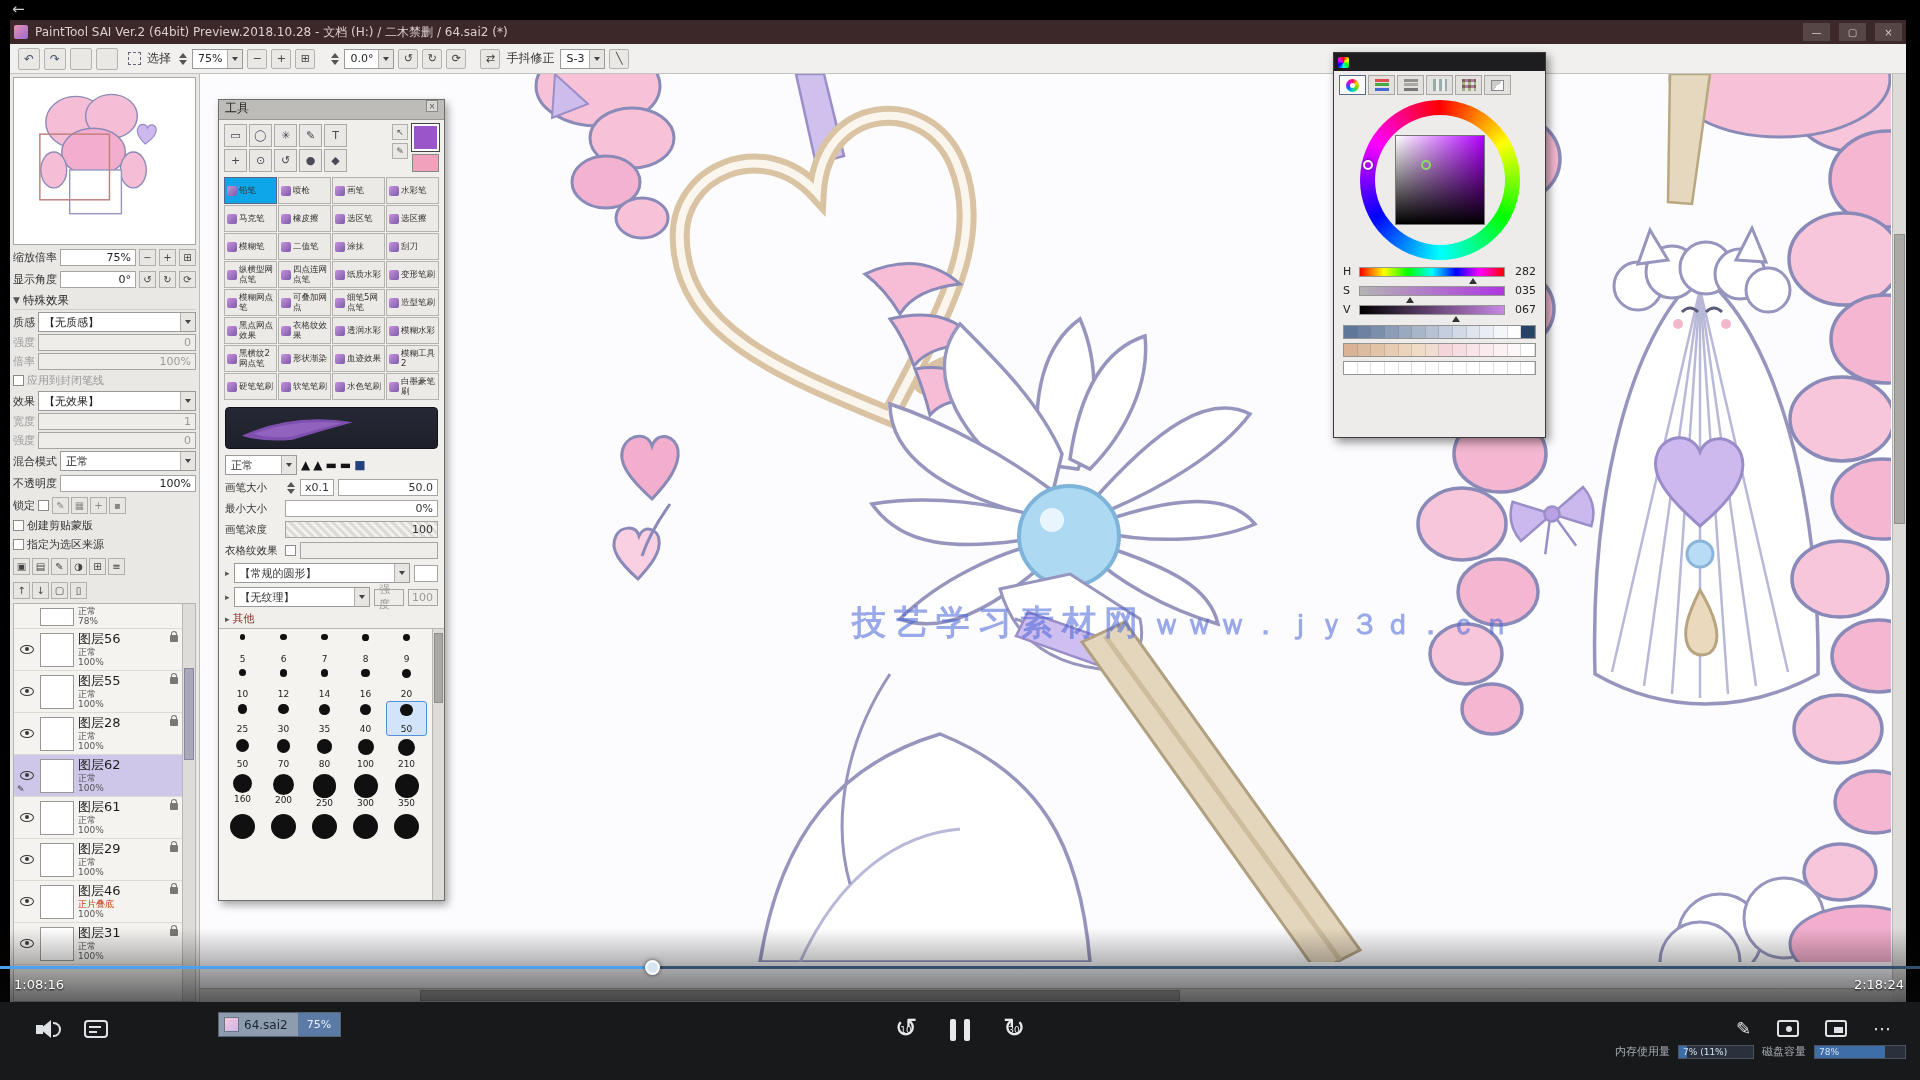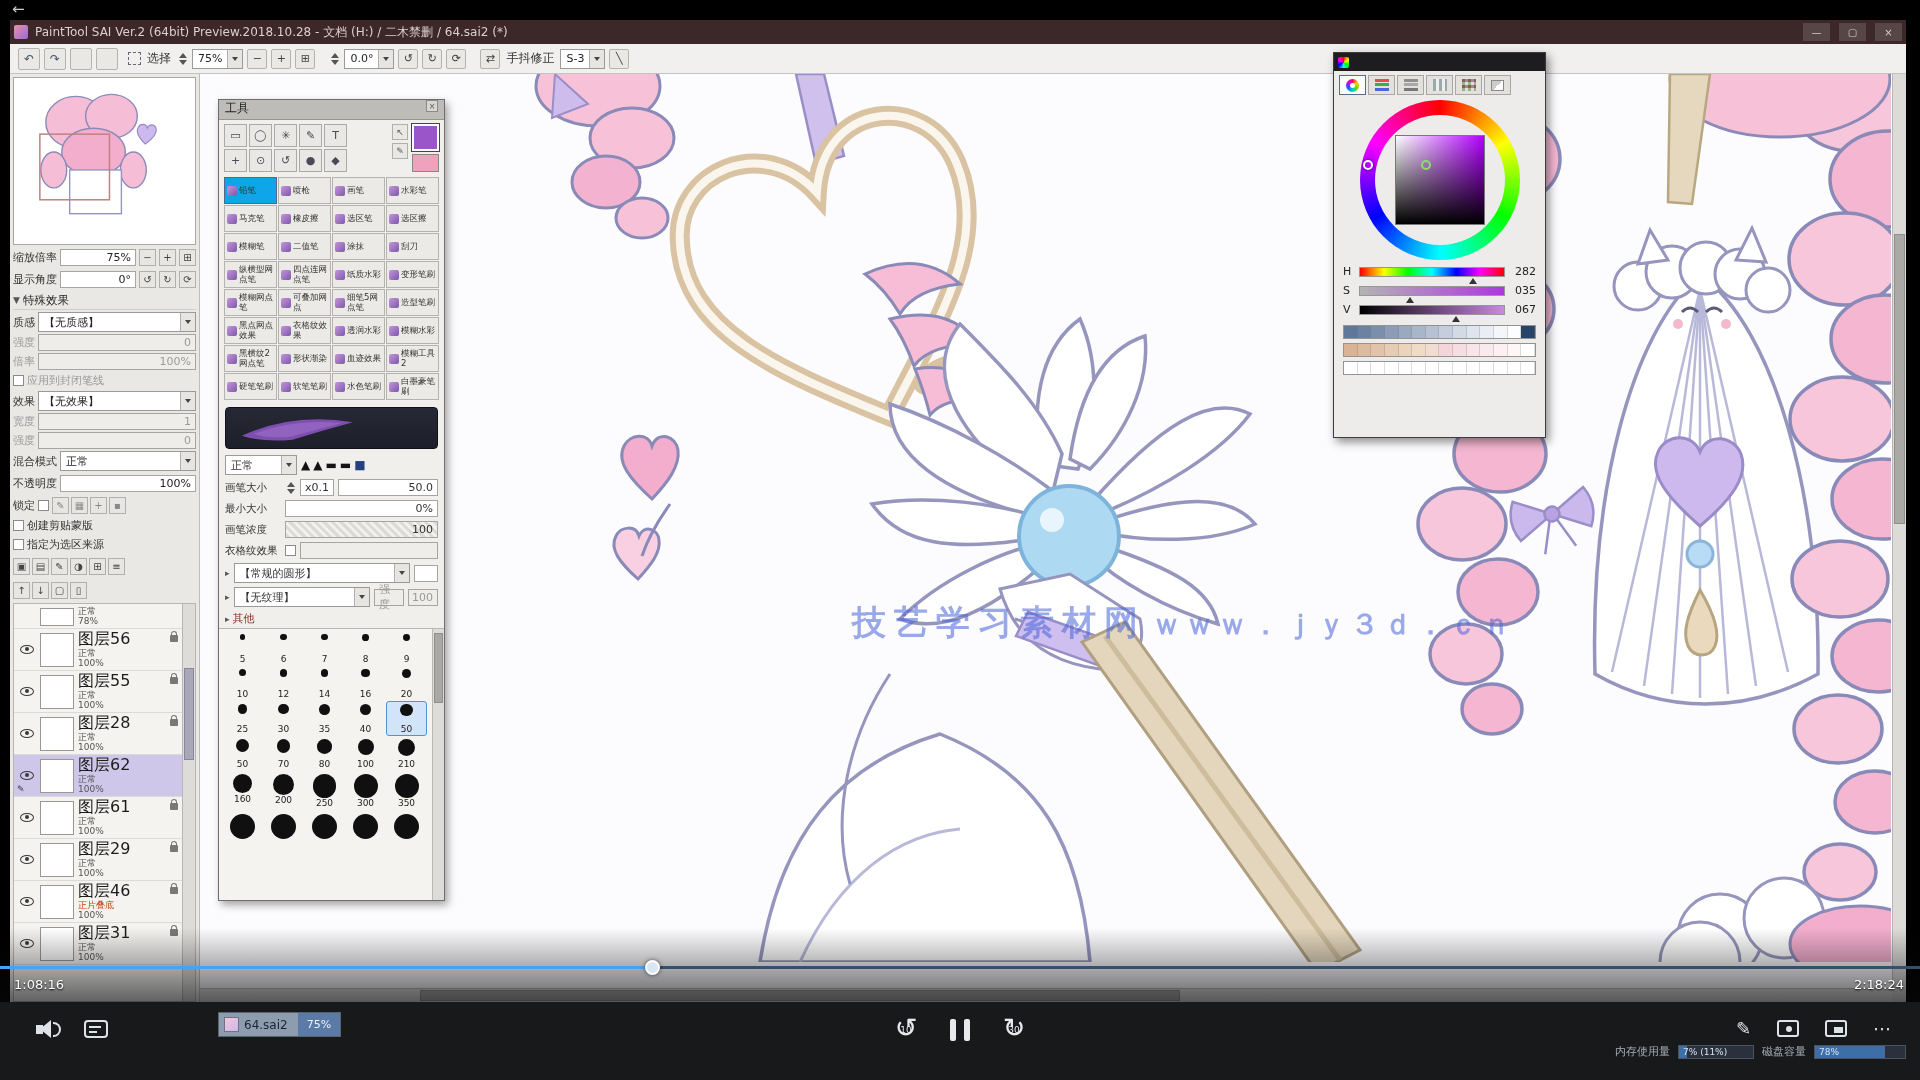--- a/index.html
+++ b/index.html
@@ -58,21 +58,21 @@
   .layer-rows{flex:1;overflow:hidden}
   .layer-row{height:42px;border-bottom:1px solid #dbdad7;display:flex;align-items:center;gap:4px;padding:2px 4px;position:relative;cursor:pointer}
   .layer-row.partial{height:25px}
   .layer-row.selected{background:#cfc7ea}
   .eye-wrap{width:18px;display:flex;justify-content:center;flex:none}
   .eye-icon{width:14px;height:9px;border:1.5px solid #3a3a3a;border-radius:50%;position:relative}
   .eye-icon::after{content:"";position:absolute;left:3.5px;top:1px;width:4px;height:4px;background:#3a3a3a;border-radius:50%}
   .layer-thumb{width:34px;height:34px;background:#fff;border:1px solid #989794;flex:none}
   .layer-row.partial .layer-thumb{height:18px;width:34px;align-self:flex-end}
   .layer-meta{flex:1;line-height:1.12;overflow:hidden}
-  .layer-name{font-size:16px;color:#1c1c1c}
+  .layer-name{font-size:13px;color:#1c1c1c}
   .layer-blend{font-size:9px;color:#555}
   .layer-blend.special{color:#c23a10}
   .layer-opacity{font-size:9px;color:#555}
   .lock-glyph{position:absolute;right:4px;top:6px;width:8px;height:7px;background:#787876;border-radius:1px}
   .lock-glyph::before{content:"";position:absolute;left:1px;top:-4px;width:4px;height:4px;border:1.5px solid #787876;border-bottom:none;border-radius:3px 3px 0 0}
   .edit-pencil{position:absolute;left:3px;bottom:2px;font-size:9px;color:#333}
   .layer-scroll{width:13px;flex:none;background:#dddcd9;border-left:1px solid #b8b7b4;position:relative;cursor:pointer}
   .layer-scroll .thumb{position:absolute;left:1px;right:1px;top:16%;height:92px;background:#a9a8b8;border:1px solid #8887a0}
 
   

